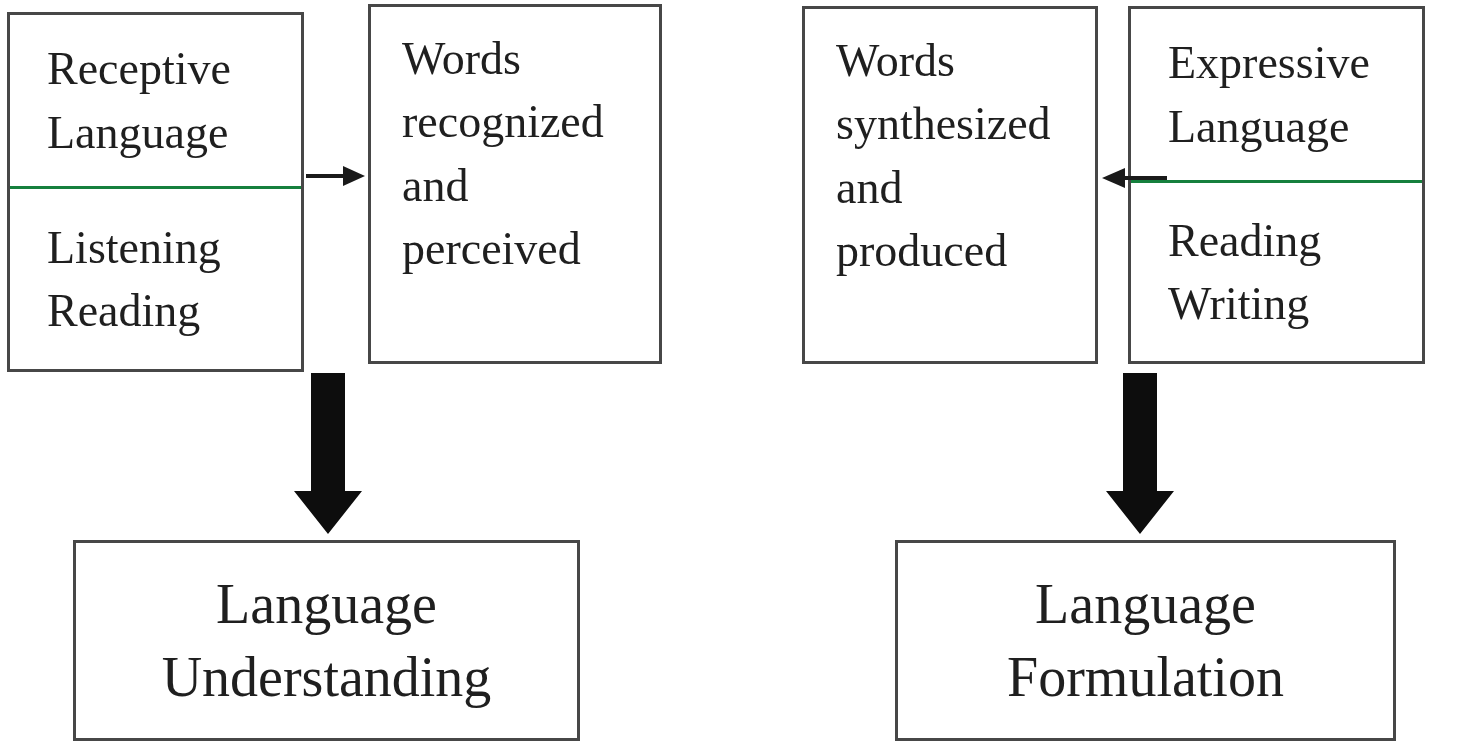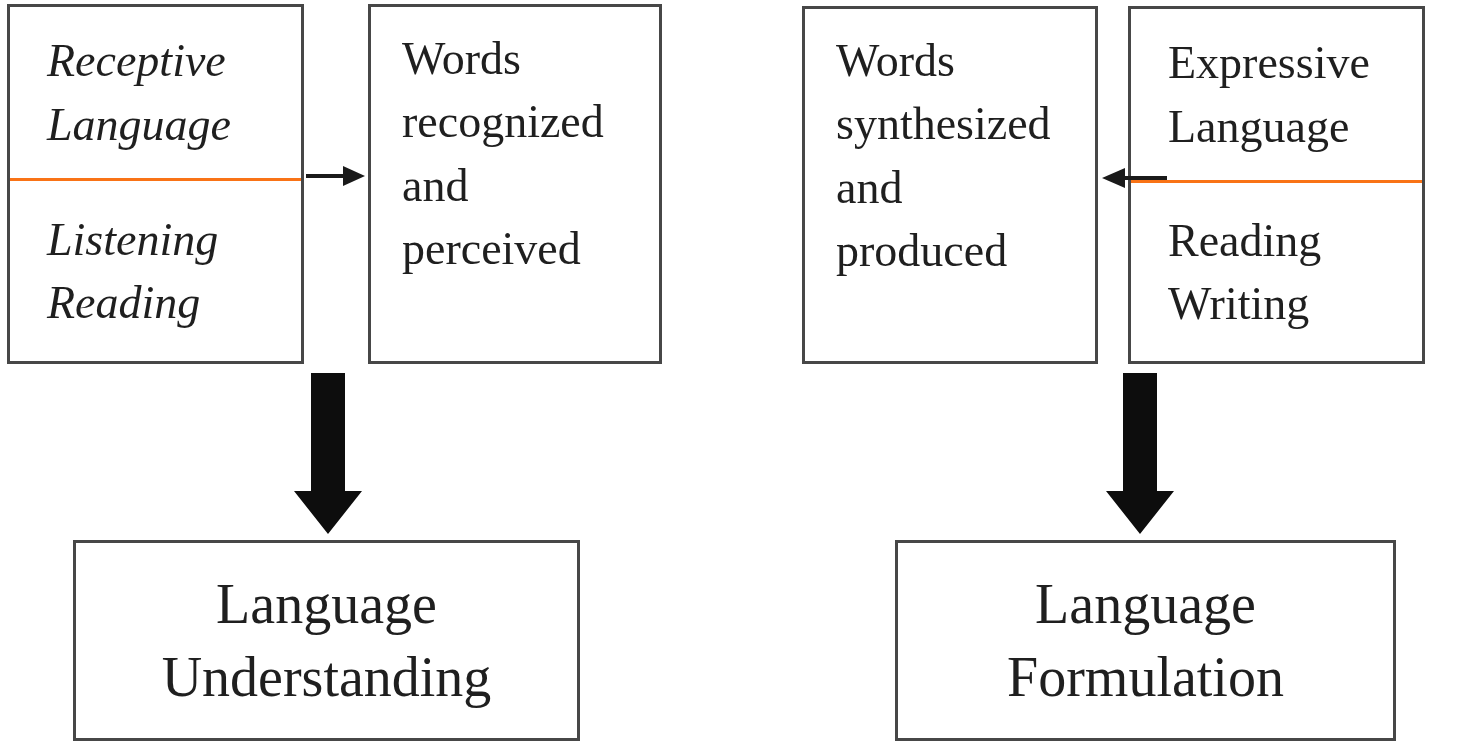--- a/index.html
+++ b/index.html
@@ -33,21 +33,21 @@
     display: flex;
     flex-direction: column;
   }
   .split-section {
     display: flex;
     align-items: center;
     padding-left: 37px;
     box-sizing: border-box;
   }
   .split-top { height: 171px; }
-  .split-bottom { flex: 1; border-top: 3px solid #f97316; }
+  .split-bottom { flex: 1; border-top: 3px solid #15803d; }
   
   .topalign {
     padding: 20px 10px 0 31px;
   }
   
   .result {
     display: flex;
     align-items: center;
     justify-content: center;
     text-align: center;
@@ -57,21 +57,21 @@
     line-height: 1.3;
   }
   .arrow-layer {
     position: absolute;
     left: 0;
     top: 0;
     width: 1476px;
     height: 753px;
     pointer-events: none;
   }
-  #box-receptive          { left: 7px;    top: 4px;   width: 297px; height: 360px; font-style: italic; }
+  #box-receptive          { left: 7px;    top: 12px;   width: 297px; height: 360px; }
   #box-words-recognized   { left: 368px;  top: 4px;   width: 294px; height: 360px; }
   #box-words-synthesized  { left: 802px;  top: 6px;   width: 296px; height: 358px; }
   #box-expressive         { left: 1128px; top: 6px;   width: 297px; height: 358px; }
   #box-understanding      { left: 73px;   top: 540px; width: 507px; height: 201px; }
   #box-formulation        { left: 895px;  top: 540px; width: 501px; height: 201px; }
 </style>
 </head>
 <body>
 
 <div class="canvas">

